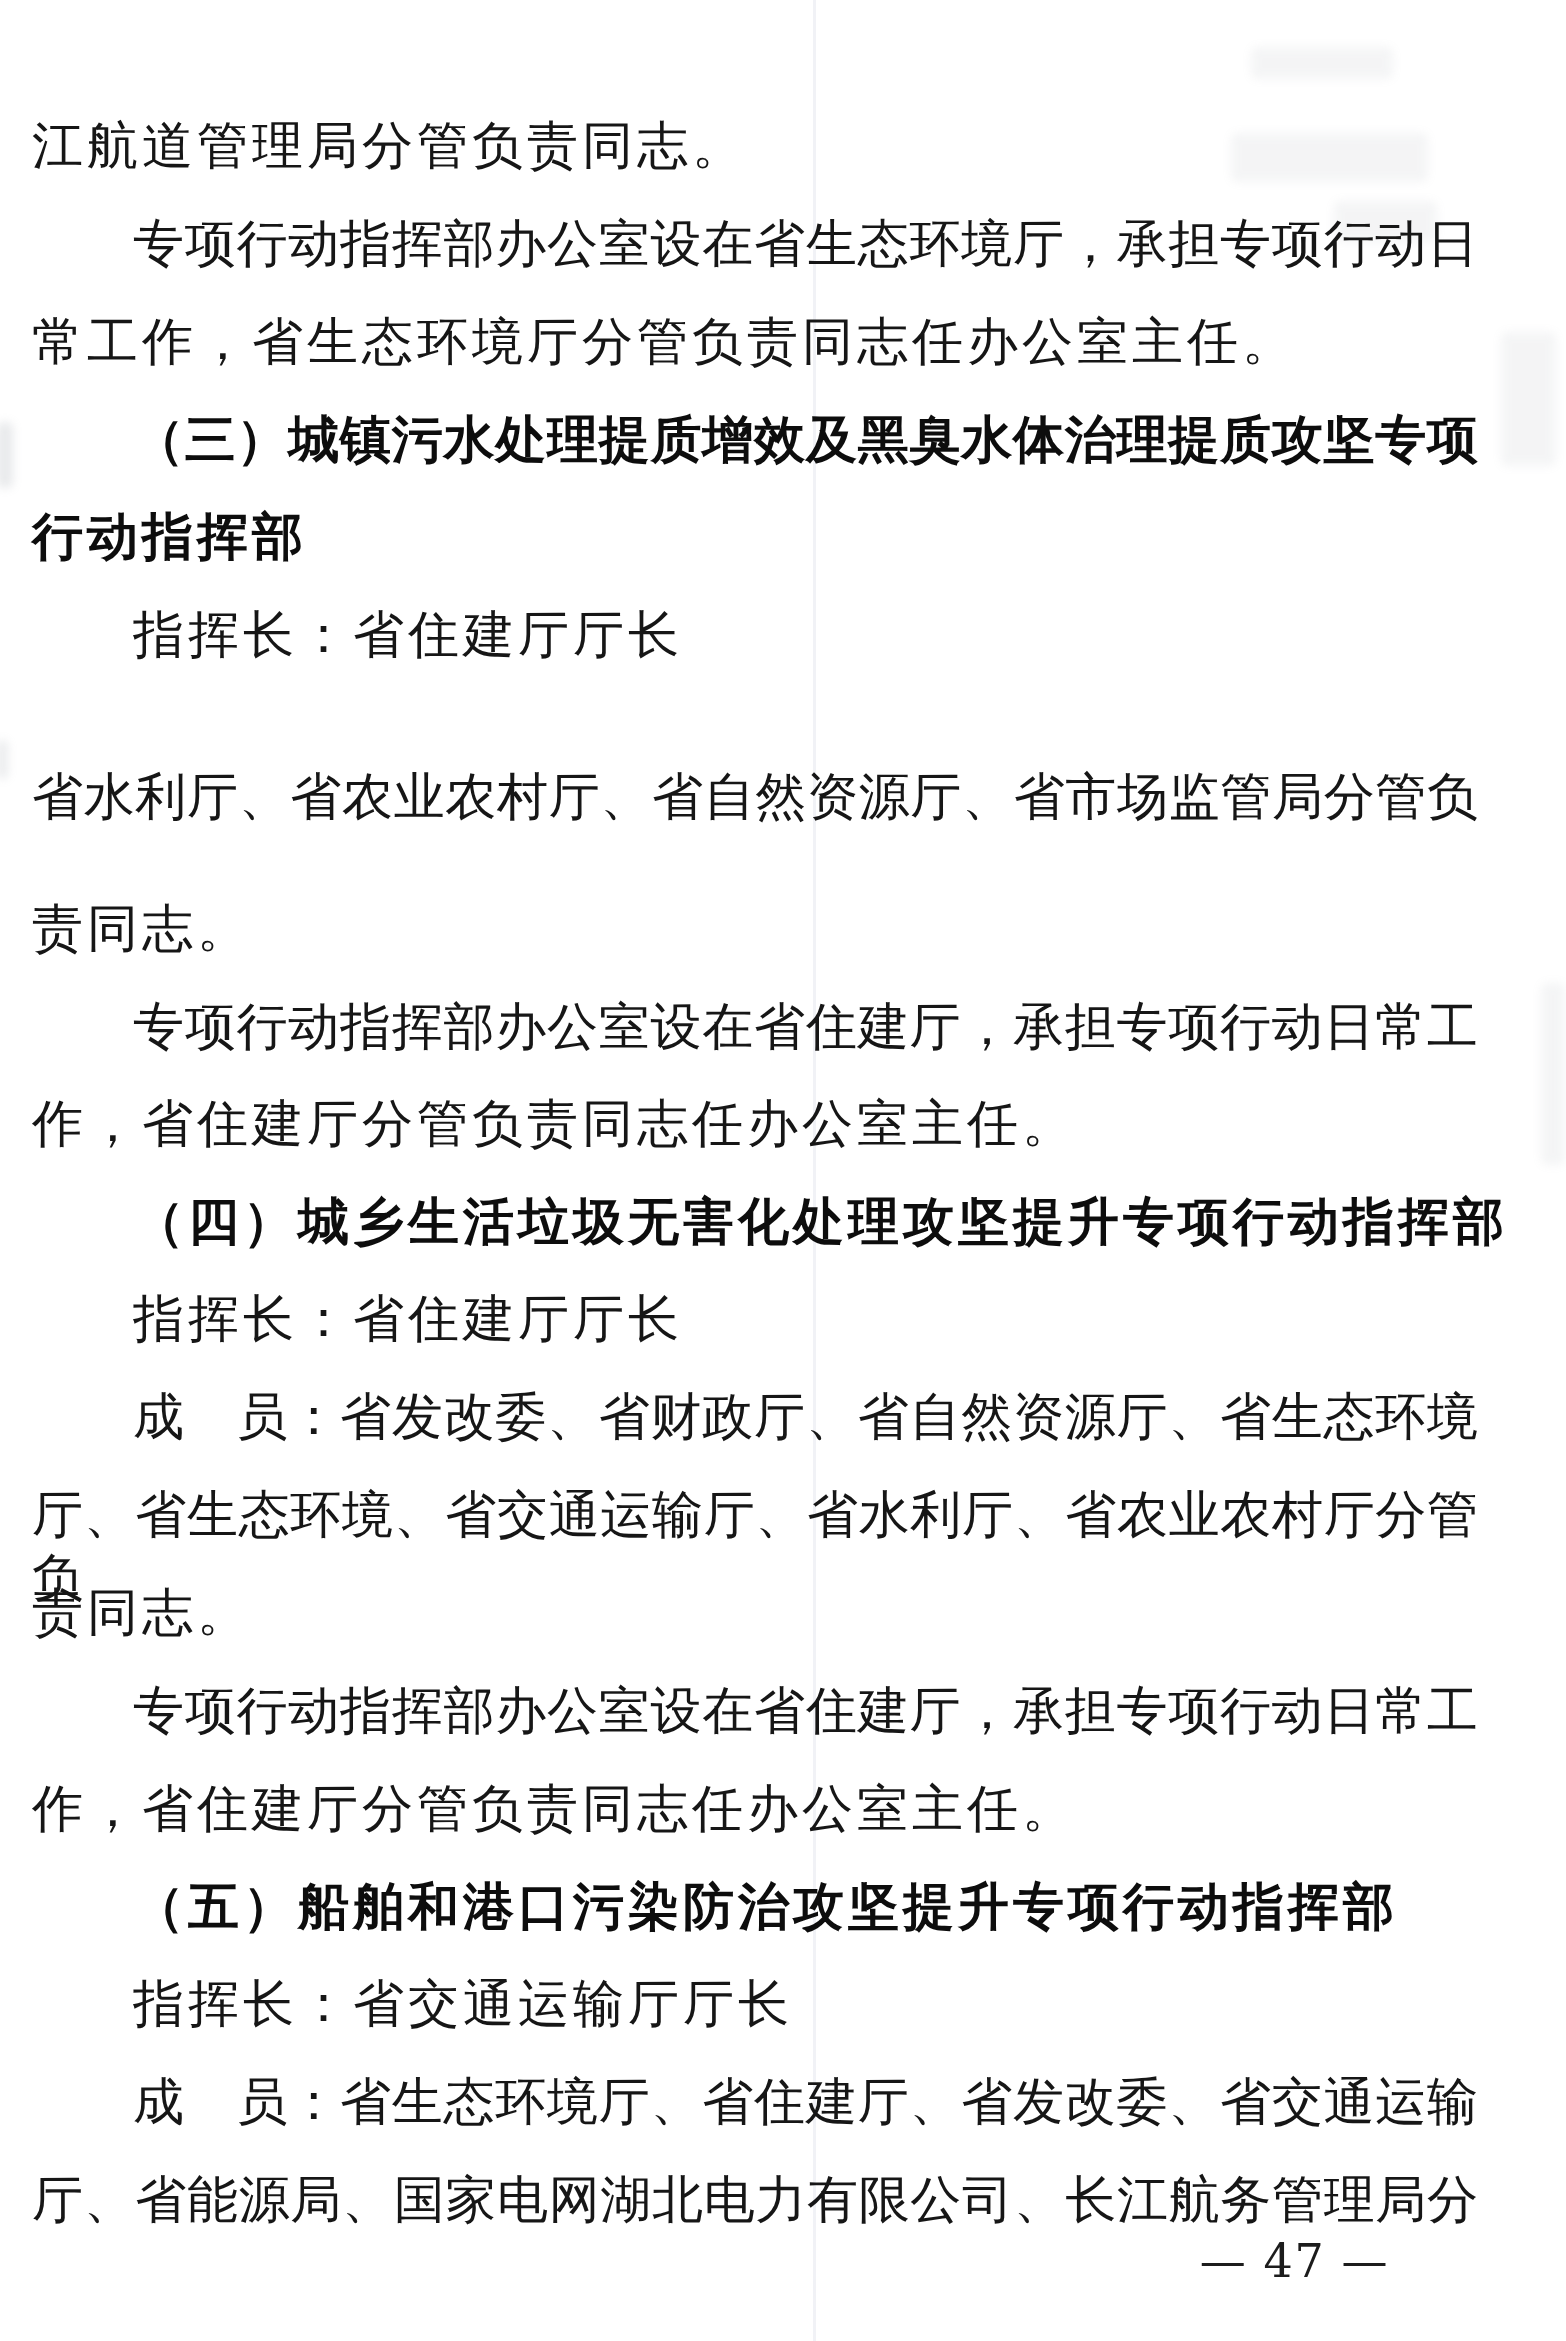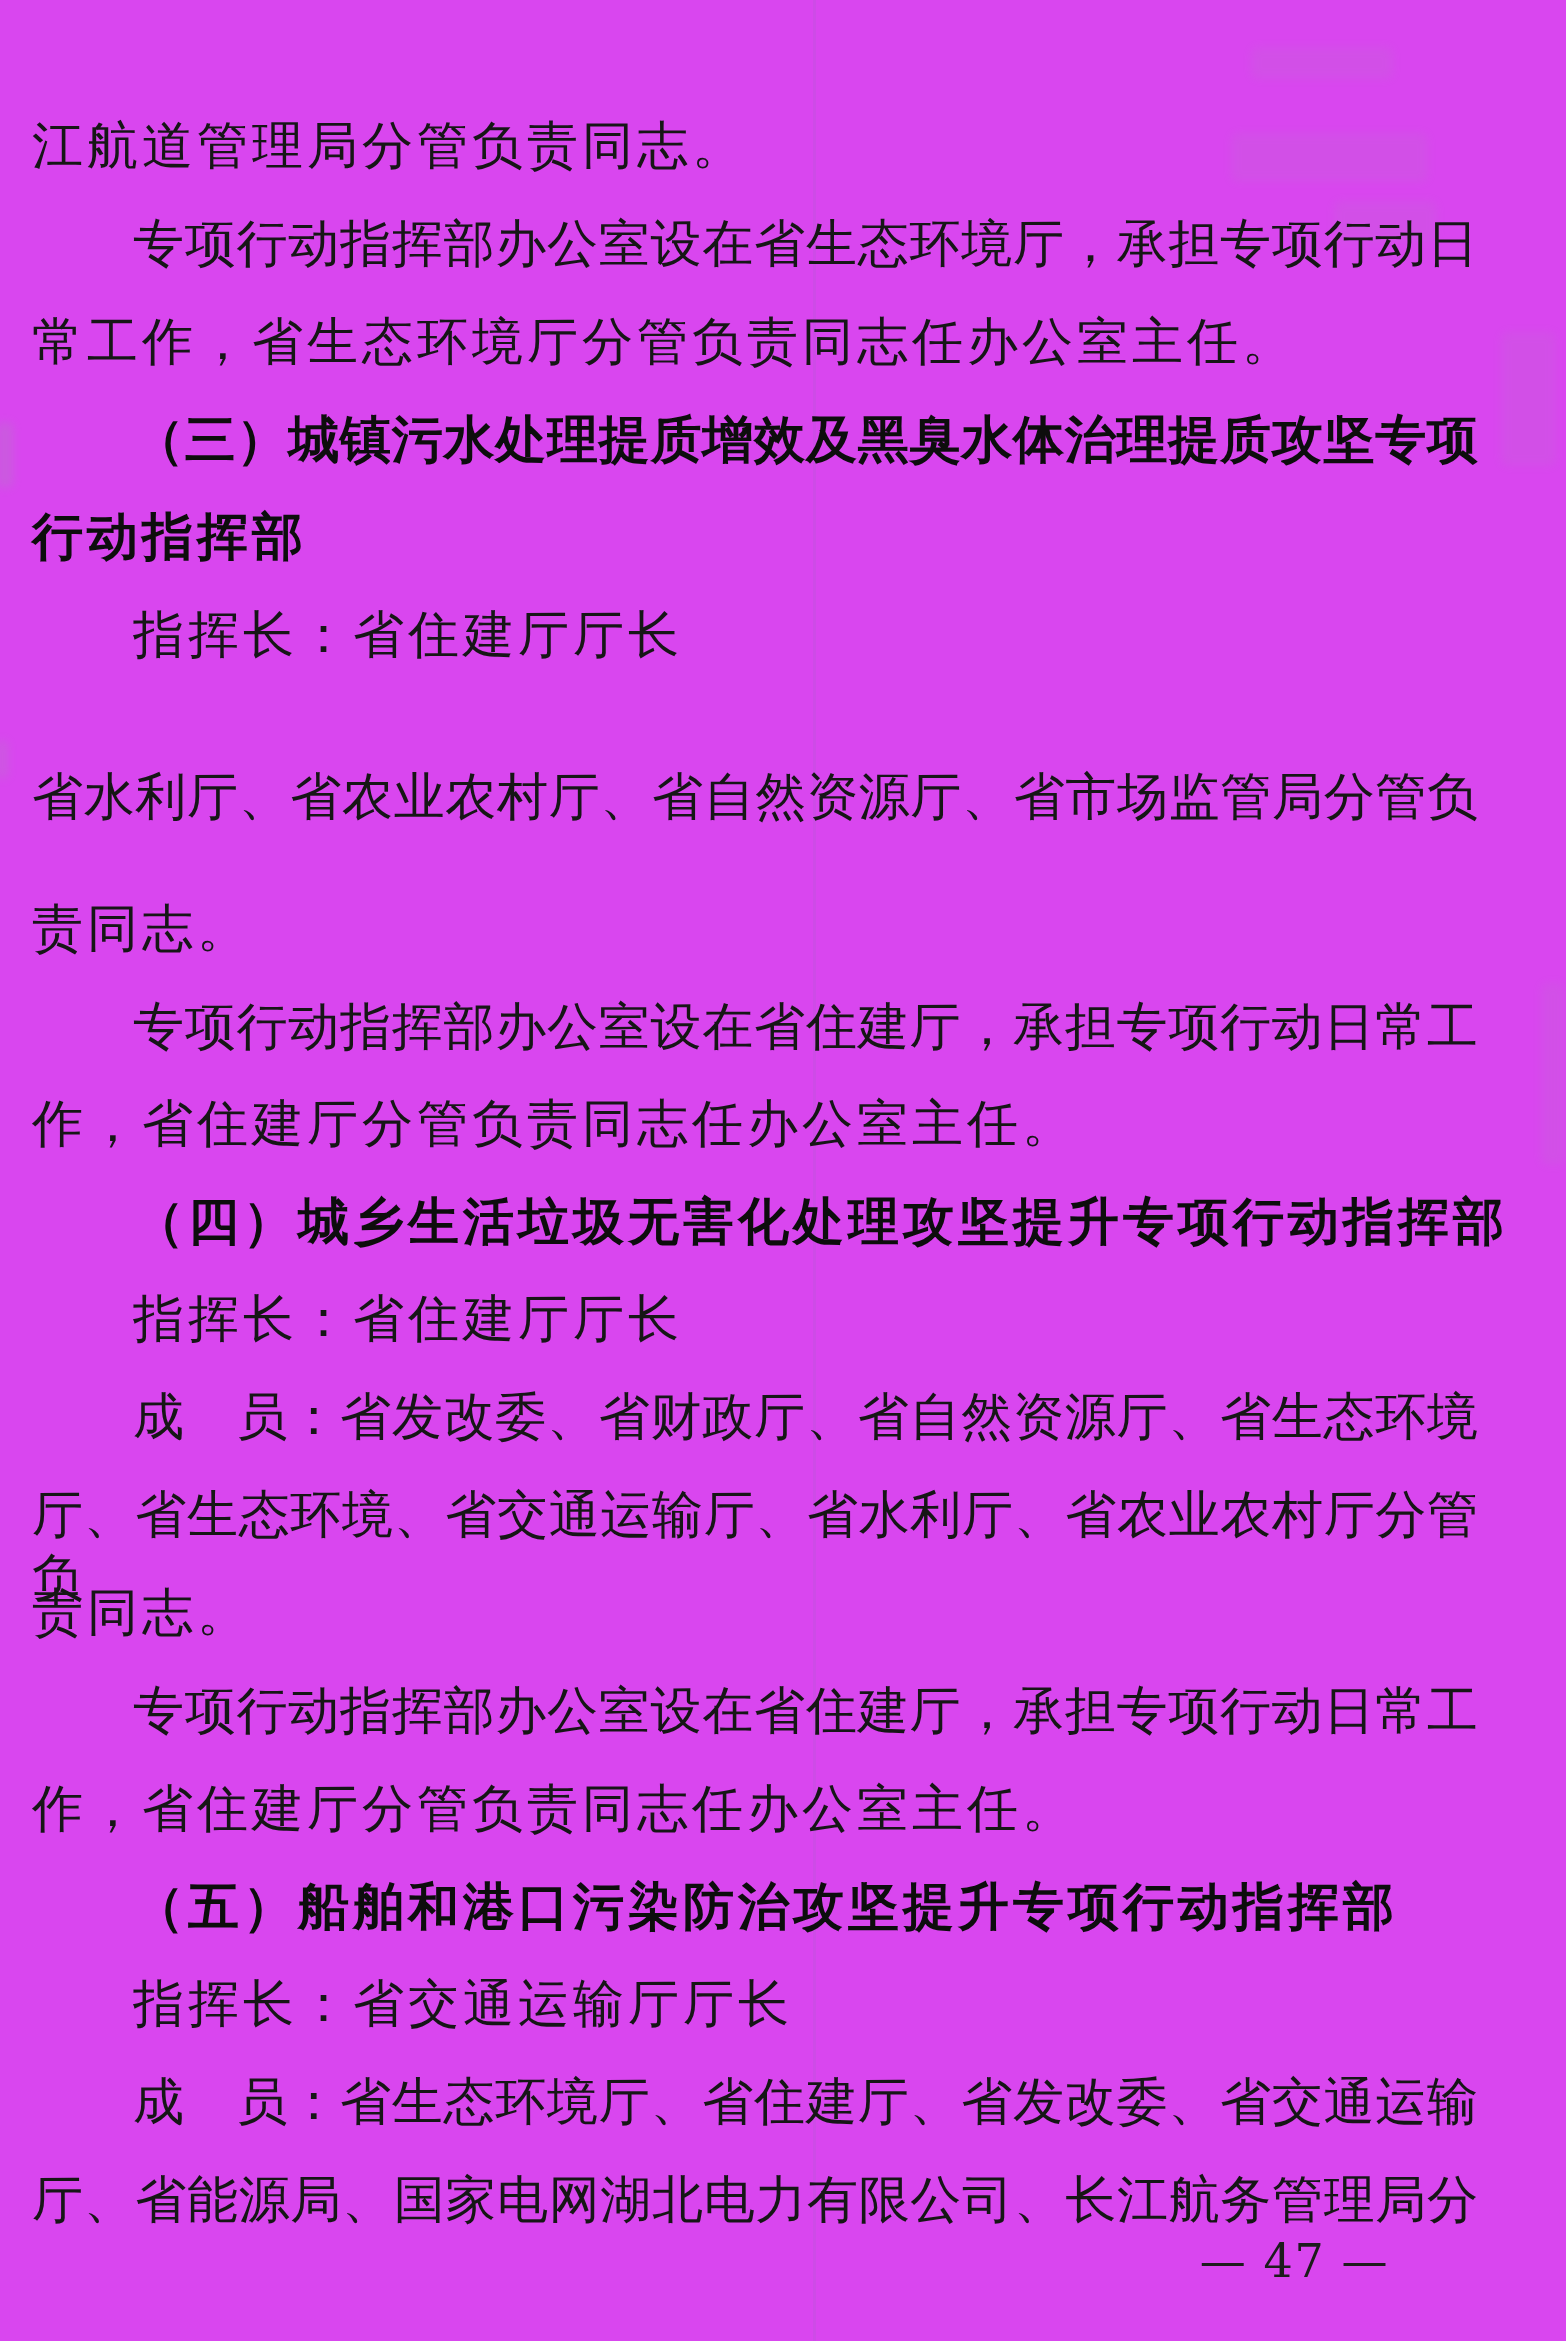--- a/index.html
+++ b/index.html
@@ -5,21 +5,21 @@
   html, body {
     margin: 0;
     padding: 0;
     background: #e8e8e8;
   }
   .page {
     position: relative;
     width: 1566px;
     height: 2342px;
     margin: 0 auto;
-    background: #d946ef;
+    background: #ffffff;
     overflow: hidden;
     font-family: "DejaVu Serif", "Liberation Serif", serif;
     color: #161616;
   }
   
   .line {
     position: absolute;
     left: 32px;
     width: 1446px;
     height: 63px;

